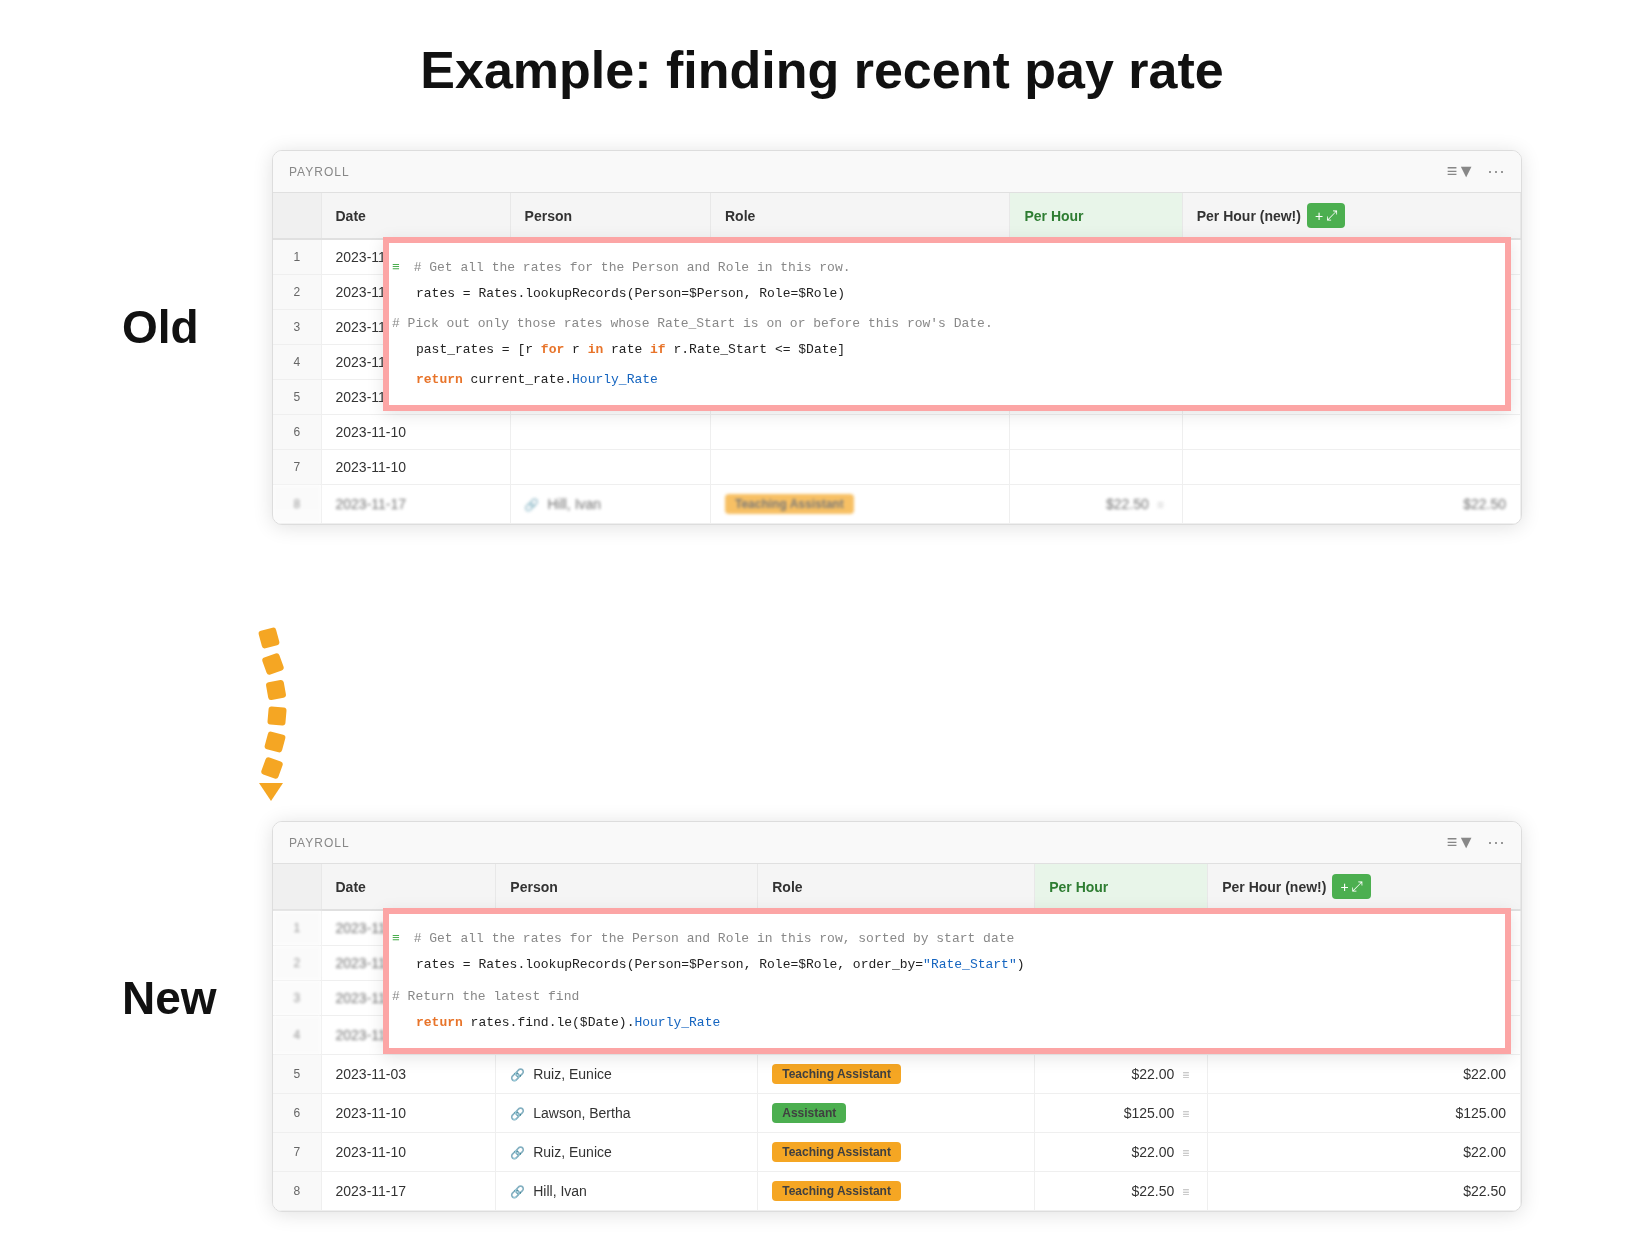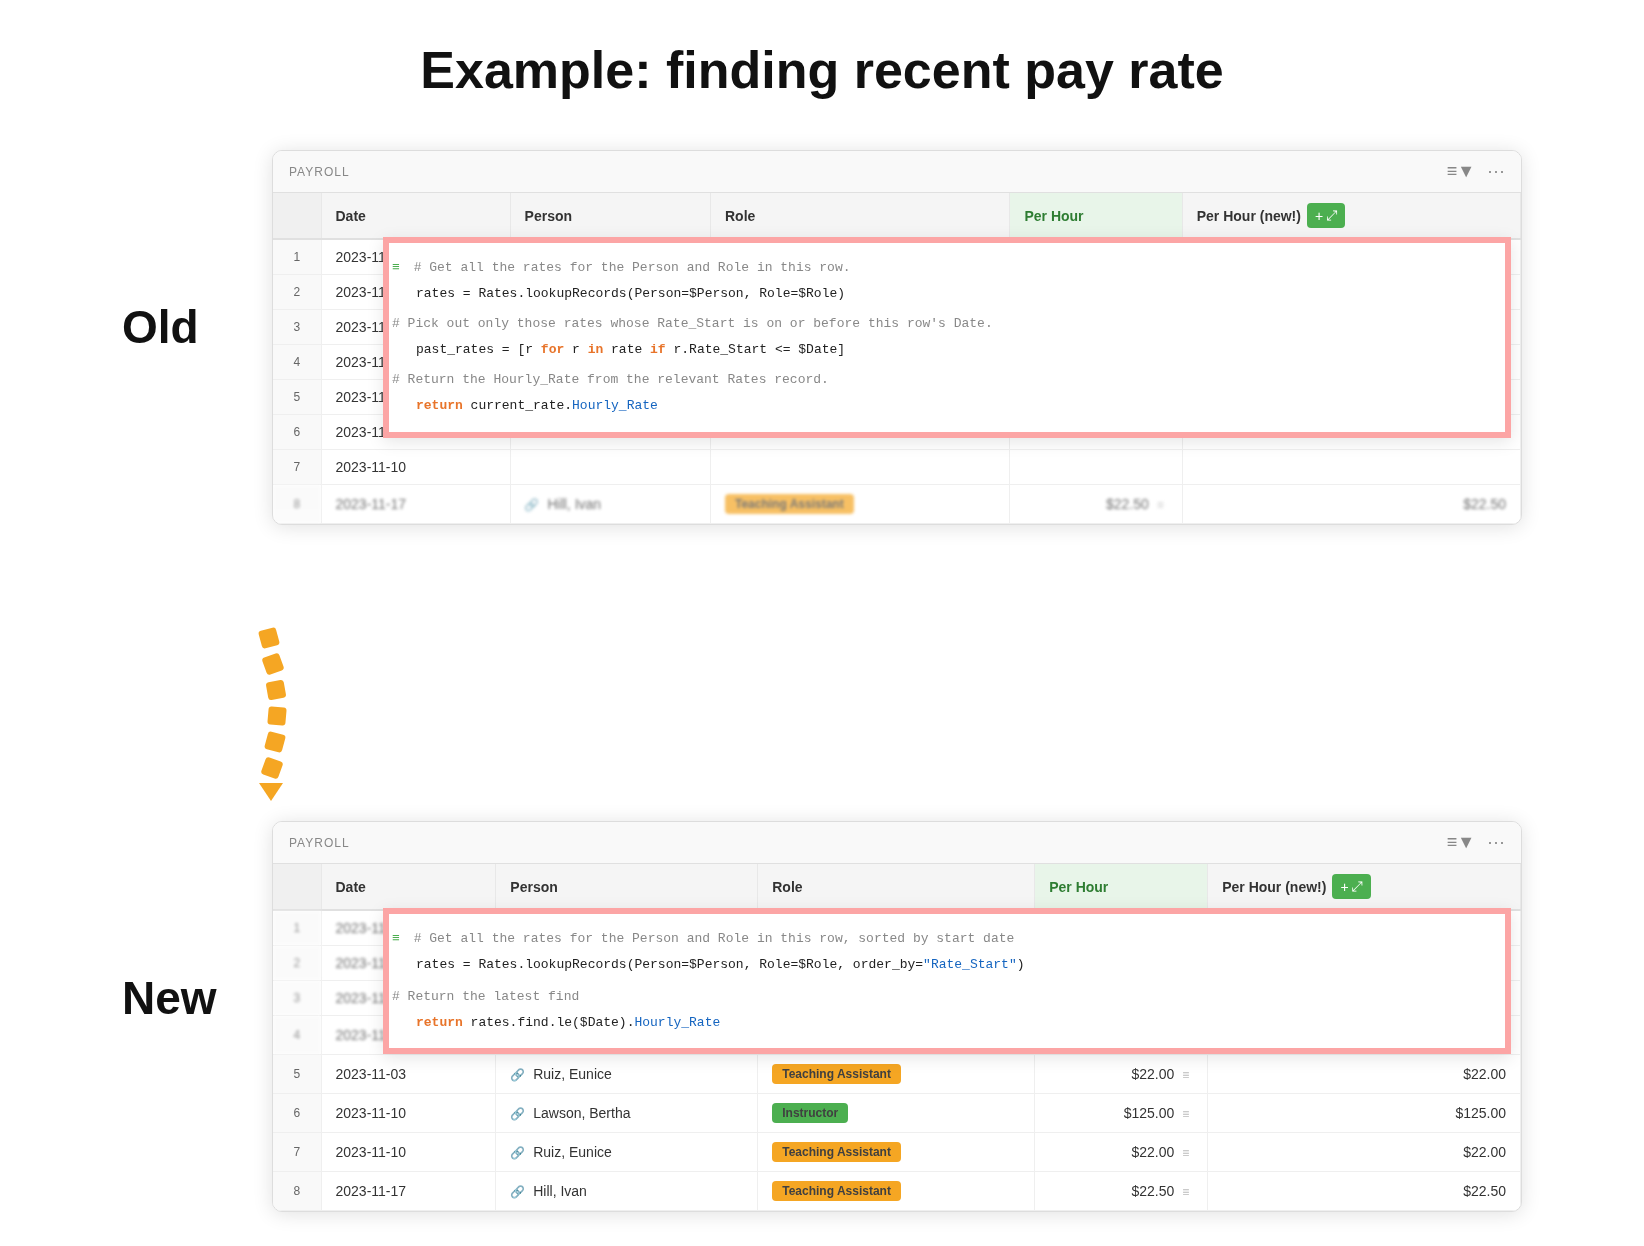--- a/index.html
+++ b/index.html
@@ -324,23 +324,20 @@
           </div>
           <div style="margin-bottom:8px; padding-left:24px;">
             <span class="code-normal">rates = Rates.lookupRecords(Person=$Person, Role=$Role)</span>
           </div>
           <div style="margin-bottom:4px;font-family:Liberation Mono, monospace;">
             <span class="code-comment"># Pick out only those rates whose Rate_Start is on or before this row's Date.</span>
           </div>
           <div style="margin-bottom:8px; padding-left:24px;">
             <span class="code-normal">past_rates = [r </span><span class="code-keyword">for</span><span class="code-normal"> r </span><span class="code-keyword">in</span><span class="code-normal"> rate </span><span class="code-keyword">if</span><span class="code-normal"> r.Rate_Start &lt;= $Date]</span>
           </div>
-          <div style="margin-bottom:4px;">
-            <span class="code-comment"># Return the Hourly_Rate from the relevant Rates record.</span>
-          </div>
           <div style="padding-left:24px;">
             <span class="code-keyword">return</span><span class="code-normal"> current_rate.</span><span class="code-string">Hourly_Rate</span>
           </div>
         </div>
       </div>
     </div>
   </div>
 
   <div style="display:flex; justify-content:flex-start; padding-left:130px; margin-top:-30px; margin-bottom:-30px;">
     <div class="dashed-arrow">
@@ -429,21 +426,21 @@
                 <span class="role-badge badge-ta">Teaching Assistant</span>
               </td>
               <td class="per-hour-cell">$22.00 <span class="eq-icon">≡</span></td>
               <td class="new-per-hour-cell">$22.00</td>
             </tr>
             <tr>
               <td class="row-num">6</td>
               <td>2023-11-10</td>
               <td><span class="link-icon">🔗</span> Lawson, Bertha</td>
               <td>
-                <span class="role-badge badge-instructor">Instructor</span>
+                <span class="role-badge badge-instructor">Assistant</span>
               </td>
               <td class="per-hour-cell">$125.00 <span class="eq-icon">≡</span></td>
               <td class="new-per-hour-cell">$125.00</td>
             </tr>
             <tr>
               <td class="row-num">7</td>
               <td>2023-11-10</td>
               <td><span class="link-icon">🔗</span> Ruiz, Eunice</td>
               <td>
                 <span class="role-badge badge-ta">Teaching Assistant</span>

